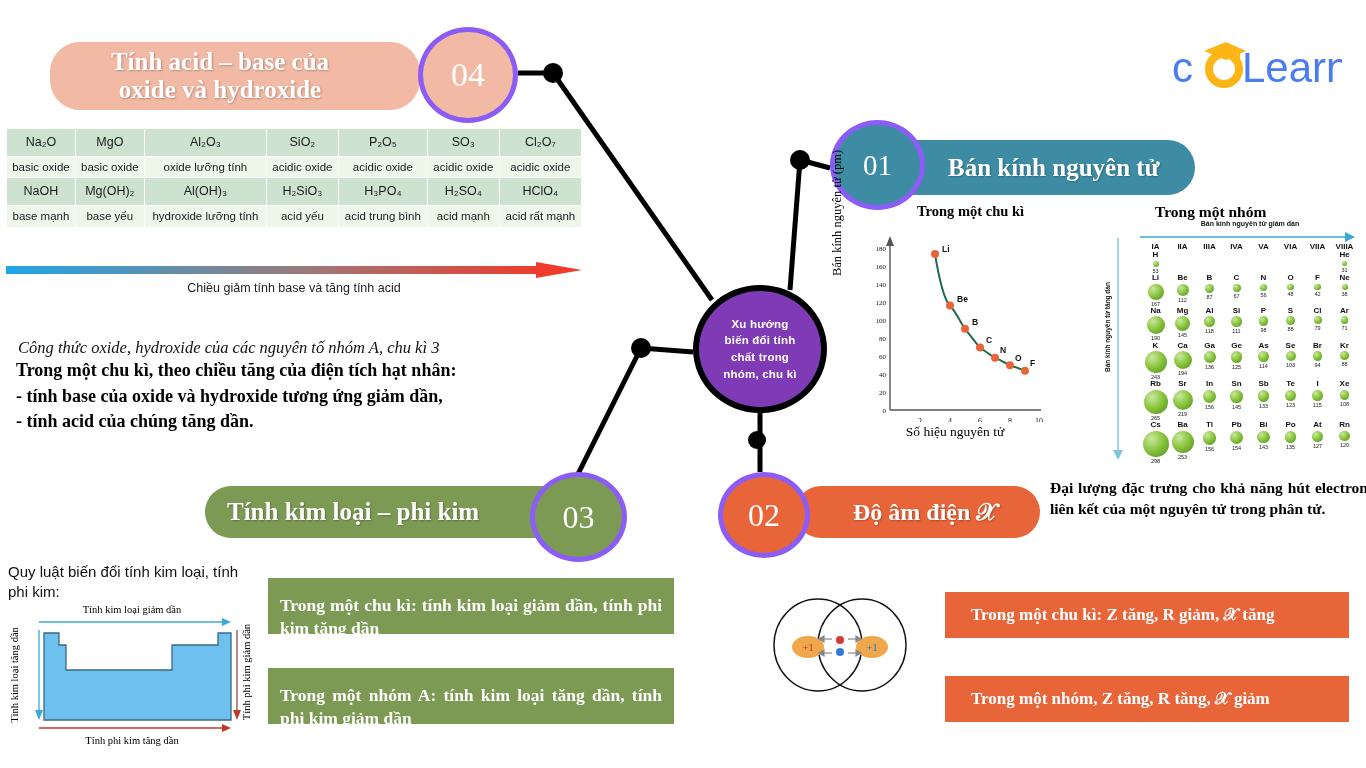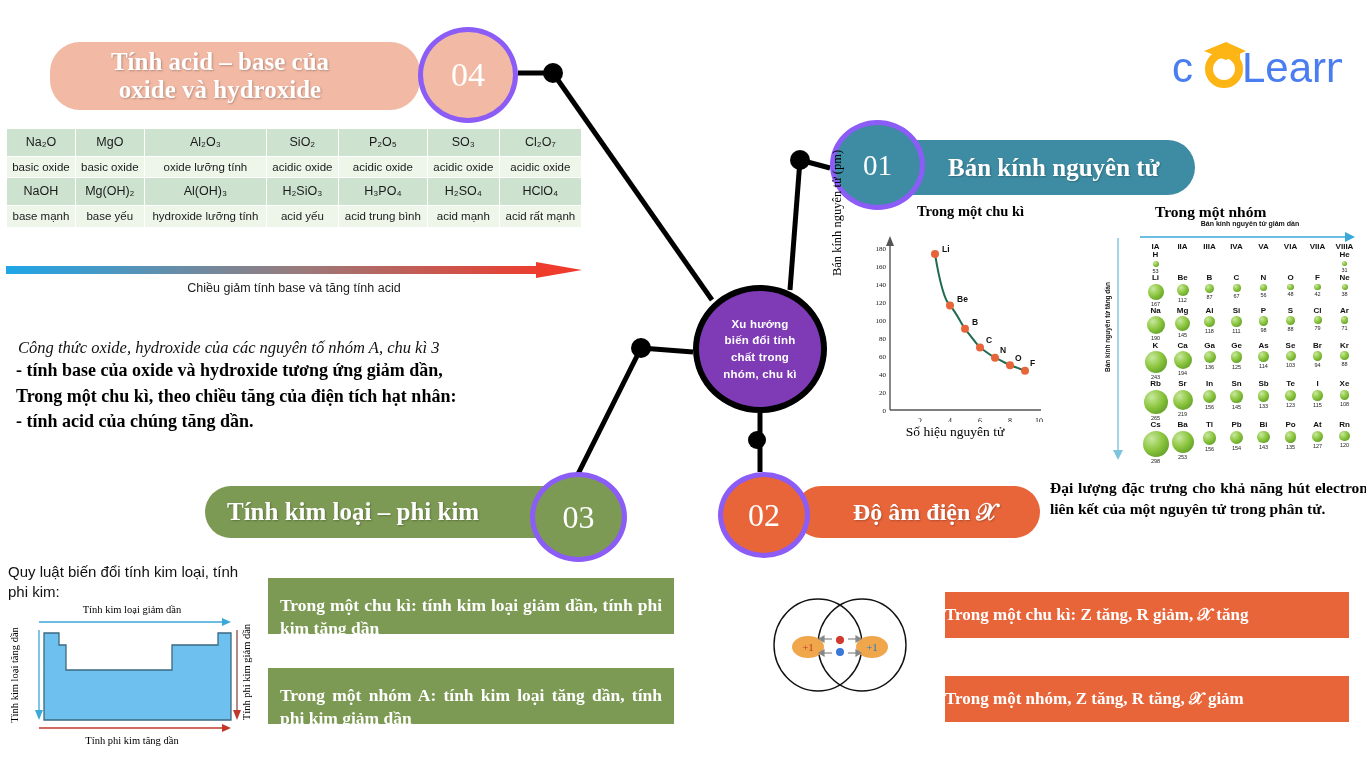--- a/index.html
+++ b/index.html
@@ -105,21 +105,21 @@
   #metalDiag { left:4px; top:600px; width:250px; height:150px; }
 
   .greenbox { position:absolute; background:#7d9a54; color:#fff;
      font-family:"Liberation Serif", serif; font-weight:bold; font-size:17.5px;
      line-height:1.3; padding:16px 12px; text-align:justify; }
   #gbox1 { left:268px; top:578px; width:406px; height:56px; }
   #gbox2 { left:268px; top:668px; width:406px; height:56px; }
 
   .orangebox { position:absolute; background:#e8653a; color:#fff;
      font-family:"Liberation Serif", serif; font-weight:bold; font-size:17px;
-     display:flex; align-items:center; padding:0 0; }
+     display:flex; align-items:center; padding:0 26px; }
   #obox1 { left:945px; top:592px; width:404px; height:46px; }
   #obox2 { left:945px; top:676px; width:404px; height:46px; }
 
   #atomDiag { left:760px; top:595px; width:160px; height:100px; }
 
   
   #logo { left:1172px; top:38px; width:170px; height:56px; }
 </style>
 </head>
 <body>
@@ -199,22 +199,22 @@
   </linearGradient>
     </defs>
   <rect x="0" y="4" width="540" height="8" fill="url(#ga)"></rect>
   <polygon points="530,0 576,8 530,16" fill="#ef3b2c"></polygon>
 </svg>
 <div class="abs" id="gradcap">Chiều giảm tính base và tăng tính acid</div>
 
 <div class="abs serif-it" id="formulaCap">Công thức oxide, hydroxide của các nguyên tố nhóm A, chu kì 3</div>
 
 <div class="abs serif-b" id="periodText">
+  <div>Trong một chu kì, theo chiều tăng của điện tích hạt nhân:</div>
   <div>- tính base của oxide và hydroxide tương ứng giảm dần,</div>
-  <div>Trong một chu kì, theo chiều tăng của điện tích hạt nhân:</div>
   <div>- tính acid của chúng tăng dần.</div>
 </div>
 
 <div class="node" id="centerNode">
   <span>Xu hướng</span>
   <span>biến đổi tính</span>
   <span>chất trong</span>
   <span>nhóm, chu kì</span>
 </div>
 

